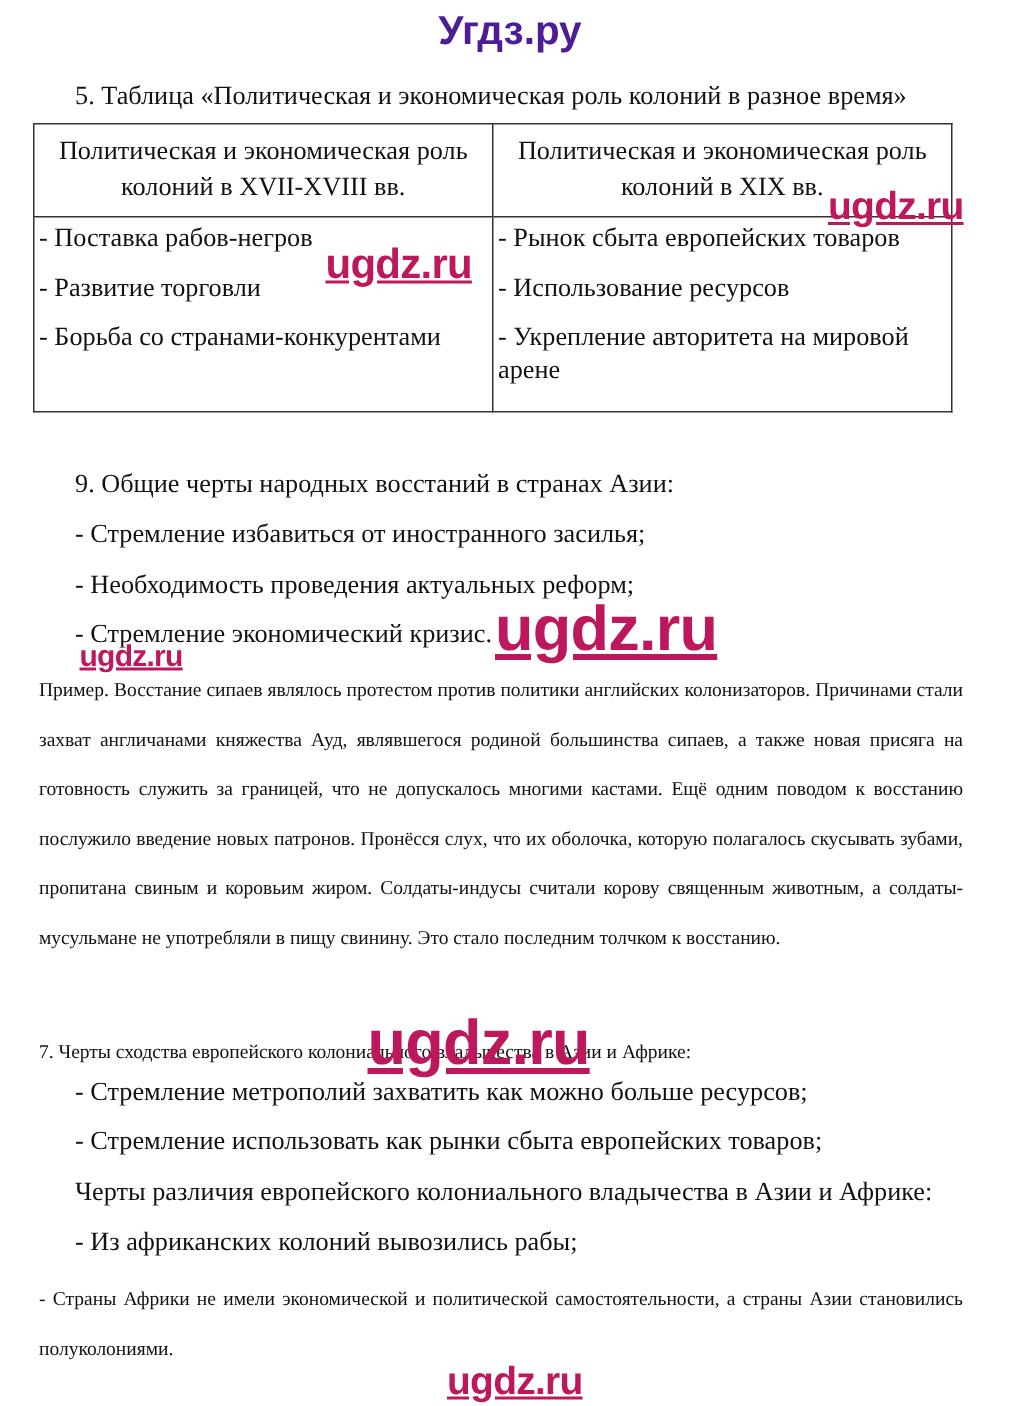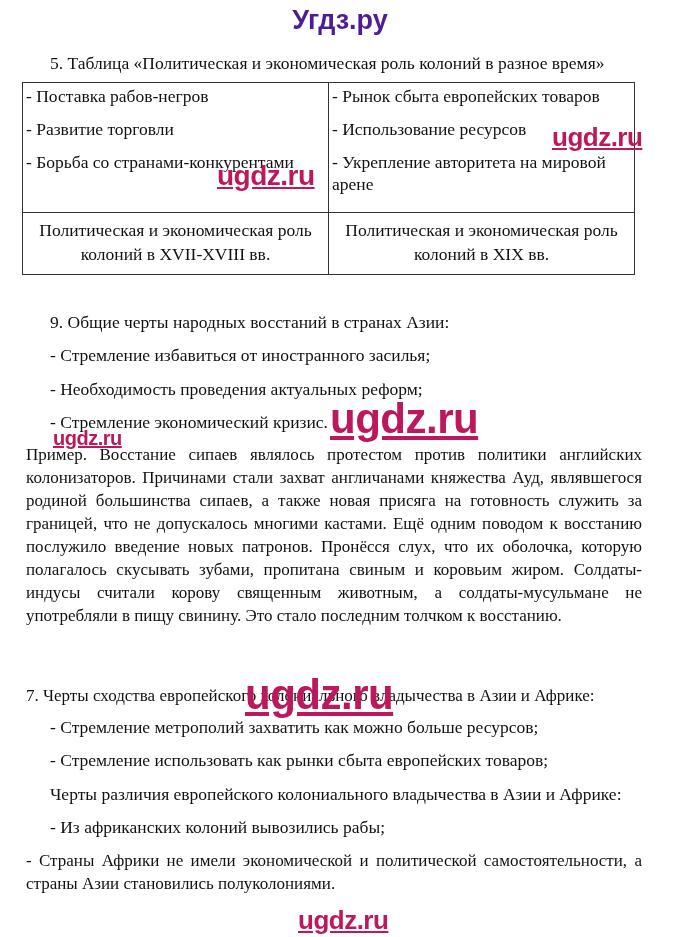--- a/index.html
+++ b/index.html
@@ -13,21 +13,21 @@
       font-size: 27px; line-height: 36px; top: 2px; color: #4c1d95;
     }
     .wm {
       position: absolute; font-family: "Liberation Sans", "DejaVu Sans", sans-serif;
       font-weight: bold; color: #be185d; line-height: 1; letter-spacing: -0.5px; text-decoration: underline;
     }
     .line {
       position: absolute; left: 26px; font-size: 17.5px; line-height: 22px; white-space: nowrap; margin-left: 24px;
     }
     .justify {
-      position: absolute; left: 26px; width: 616px; font-size: 17px; line-height: 23px;
+      position: absolute; left: 26px; width: 616px; font-size: 13px; line-height: 33px;
       text-align: justify; text-align-last: left;
     }
     table.roles {
       position: absolute; left: 22px; top: 82px; width: 613px; border-collapse: collapse;
       font-size: 17.5px;
     }
     table.roles td {
       border: 1px solid #333; vertical-align: top; padding: 0;
     }
     table.roles td.h {
@@ -40,34 +40,34 @@
 </head>
 <body>
 
 <div class="site-title">Угдз.ру</div>
 
 <div class="line" style="top:52px;">5. Таблица «Политическая и экономическая роль колоний в разное время»</div>
 
 <table class="roles">
   <tbody>
       <tr>
+    <td class="h" style="width:306px;">Политическая и экономическая роль колоний в XVII-XVIII вв.</td>
+    <td class="h">Политическая и экономическая роль колоний в XIX вв.</td>
+  </tr>
+  <tr>
     <td class="c">
       <div class="cell-item">- Поставка рабов-негров</div>
       <div class="cell-item">- Развитие торговли</div>
       <div class="cell-item">- Борьба со странами-конкурентами</div>
     </td>
     <td class="c">
       <div class="cell-item">- Рынок сбыта европейских товаров</div>
       <div class="cell-item">- Использование ресурсов</div>
       <div class="cell-item wrap">- Укрепление авторитета на мировой арене</div>
     </td>
-  </tr>
-  <tr>
-    <td class="h" style="width:306px;">Политическая и экономическая роль колоний в XVII-XVIII вв.</td>
-    <td class="h">Политическая и экономическая роль колоний в XIX вв.</td>
   </tr>
 </tbody>
   </table>
 
 <div class="line" style="top:311px;">9. Общие черты народных восстаний в странах Азии:</div>
 <div class="line" style="top:344px;">- Стремление избавиться от иностранного засилья;</div>
 <div class="line" style="top:378px;">- Необходимость проведения актуальных реформ;</div>
 <div class="line" style="top:411px;">- Стремление экономический кризис.</div>
 
 <div class="justify" style="top:443px;">Пример. Восстание сипаев являлось протестом против политики английских колонизаторов. Причинами стали захват англичанами княжества Ауд, являвшегося родиной большинства сипаев, а также новая присяга на готовность служить за границей, что не допускалось многими кастами. Ещё одним поводом к восстанию послужило введение новых патронов. Пронёсся слух, что их оболочка, которую полагалось скусывать зубами, пропитана свиным и коровьим жиром. Солдаты-индусы считали корову священным животным, а солдаты-мусульмане не употребляли в пищу свинину. Это стало последним толчком к восстанию.</div>

